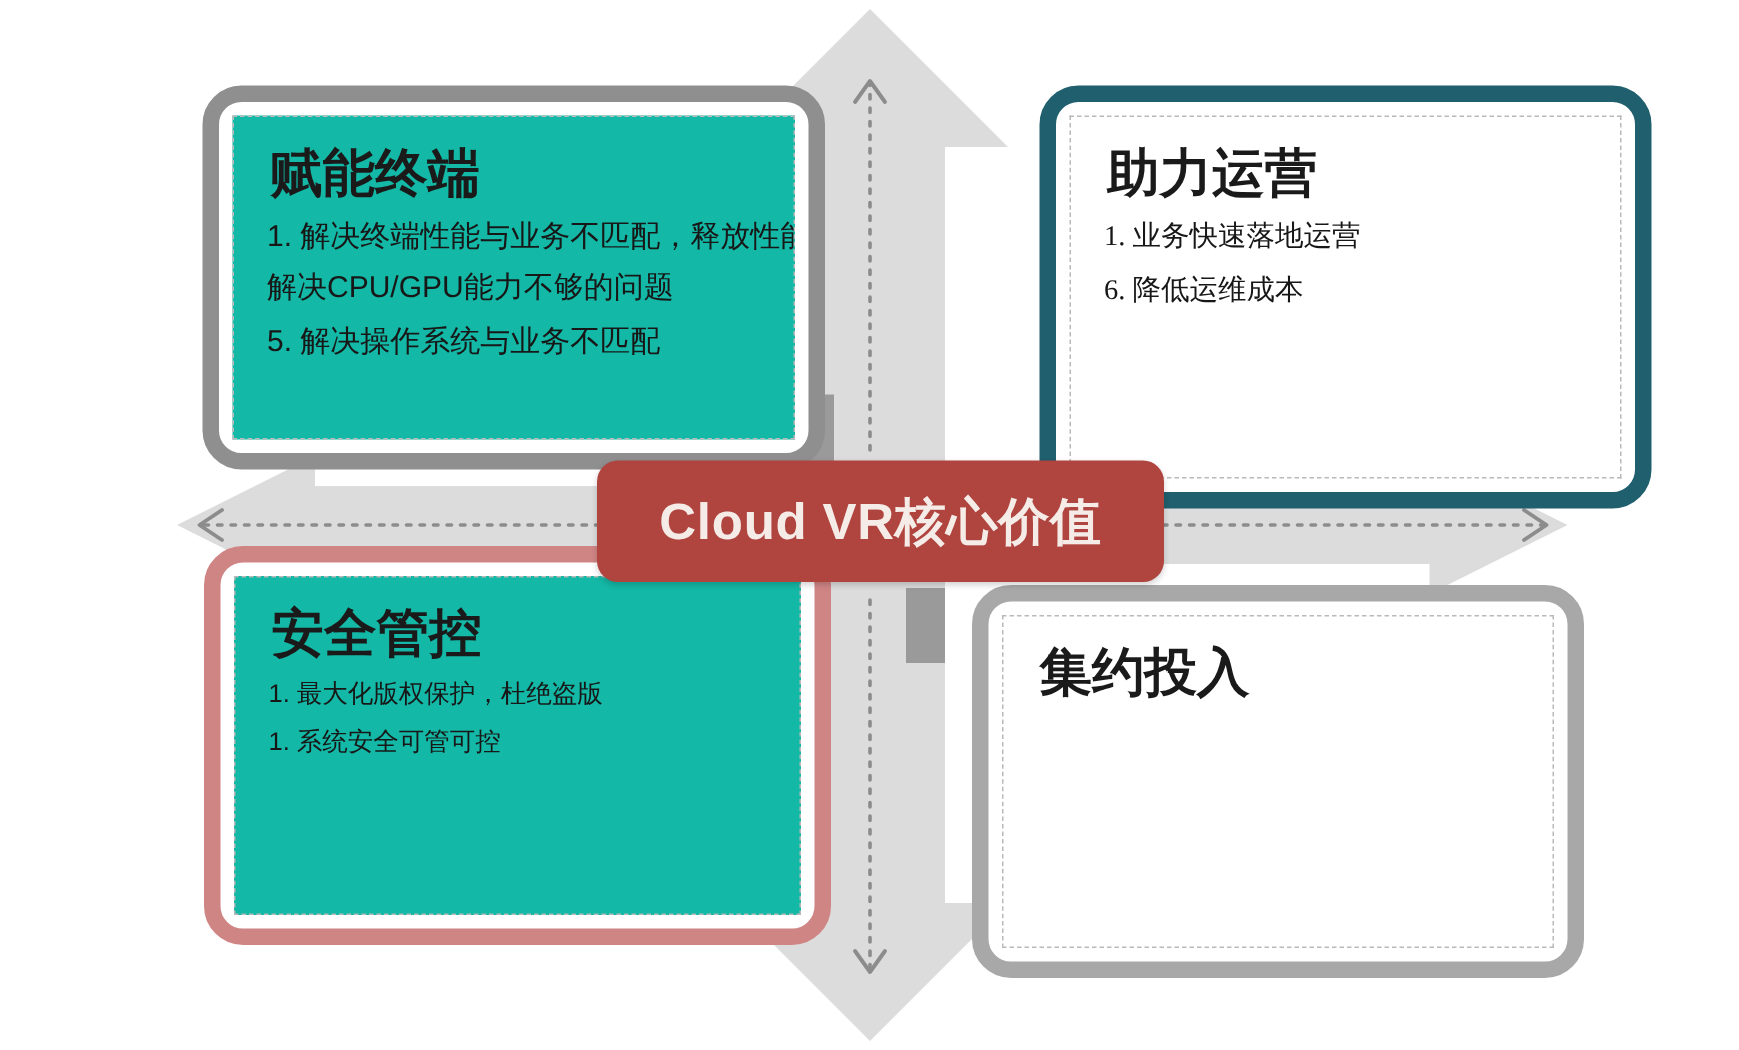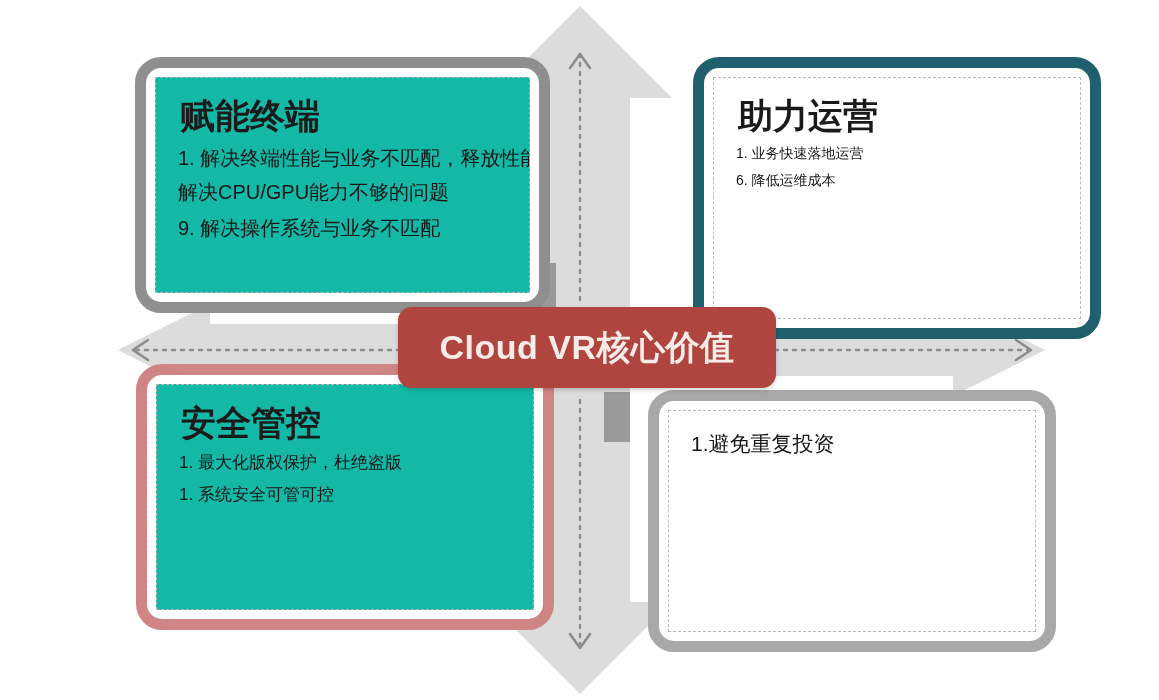--- a/index.html
+++ b/index.html
@@ -52,21 +52,21 @@
   .card-line.wrap{white-space:normal;}
 
   
   #card-tl{left:135px;top:57px;width:415px;height:256px;border-width:11px;border-color:#8f8f8f;border-radius:26px;}
   #card-tr{left:645px;top:57px;width:408px;height:282px;border-width:11px;border-color:#1f5f6e;border-radius:26px;margin-left:48px;}
   #card-bl{left:136px;top:364px;width:418px;height:266px;border-width:11px;border-color:#d08585;border-radius:26px;}
   #card-br{left:648px;top:390px;width:408px;height:262px;border-width:11px;border-color:#a8a8a8;border-radius:26px;}
 
   #card-tl .card-title{font-size:35px;}
   #card-tl .card-line{font-size:20px;line-height:1.70;}
-  #card-tr .card-line{font-size:14px;line-height:1.78;}
+  #card-tr .card-line{font-size:19px;line-height:1.78;font-family:Liberation Serif, serif;}
   #card-bl .card-line{font-size:17px;line-height:1.75;}
   #card-br .card-line{font-size:21px;line-height:1.62;}
 
   
   #banner{
     position:absolute;
     left:398px;top:307px;
     width:378px;height:81px;
     background:#b0443f;
     border-radius:14px;
@@ -117,21 +117,21 @@
       <polyline points="570,634 580,648 590,634"></polyline>
       <polyline points="148,340 133,350 148,360"></polyline>
       <polyline points="1016,340 1031,350 1016,360"></polyline>
     </g>
   </svg>
 
   <div class="card gray" id="card-tl">
     <div class="inner">
       <div class="card-title">赋能终端</div>
       <div class="card-line wrap" style="width:385px;">1. 解决终端性能与业务不匹配，释放性能，解决CPU/GPU能力不够的问题</div>
-      <div class="card-line">9. 解决操作系统与业务不匹配</div>
+      <div class="card-line">5. 解决操作系统与业务不匹配</div>
     </div>
   </div>
 
   <div class="card teal" id="card-tr">
     <div class="inner">
       <div class="card-title">助力运营</div>
       <div class="card-line">1. 业务快速落地运营</div>
       <div class="card-line">6. 降低运维成本</div>
     </div>
   </div>
@@ -139,21 +139,21 @@
   <div class="card pink" id="card-bl">
     <div class="inner">
       <div class="card-title">安全管控</div>
       <div class="card-line">1. 最大化版权保护，杜绝盗版</div>
       <div class="card-line">1. 系统安全可管可控</div>
     </div>
   </div>
 
   <div class="card gray-light" id="card-br">
     <div class="inner">
-      <div class="card-line">1.避免重复投资</div>
+      <div class="card-title">集约投入</div>
     </div>
   </div>
 
   <div id="banner">
     <span>Cloud VR核心价值</span>
   </div>
 
 </div>
 
 </body></html>

